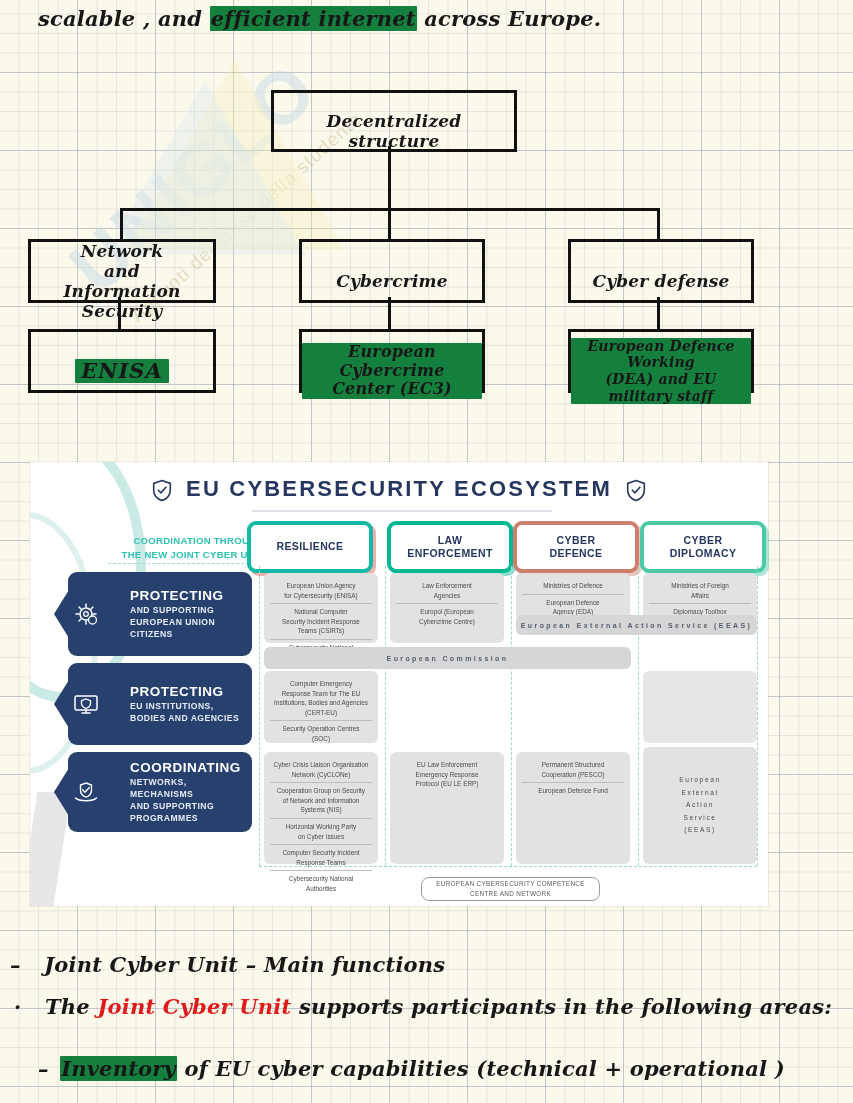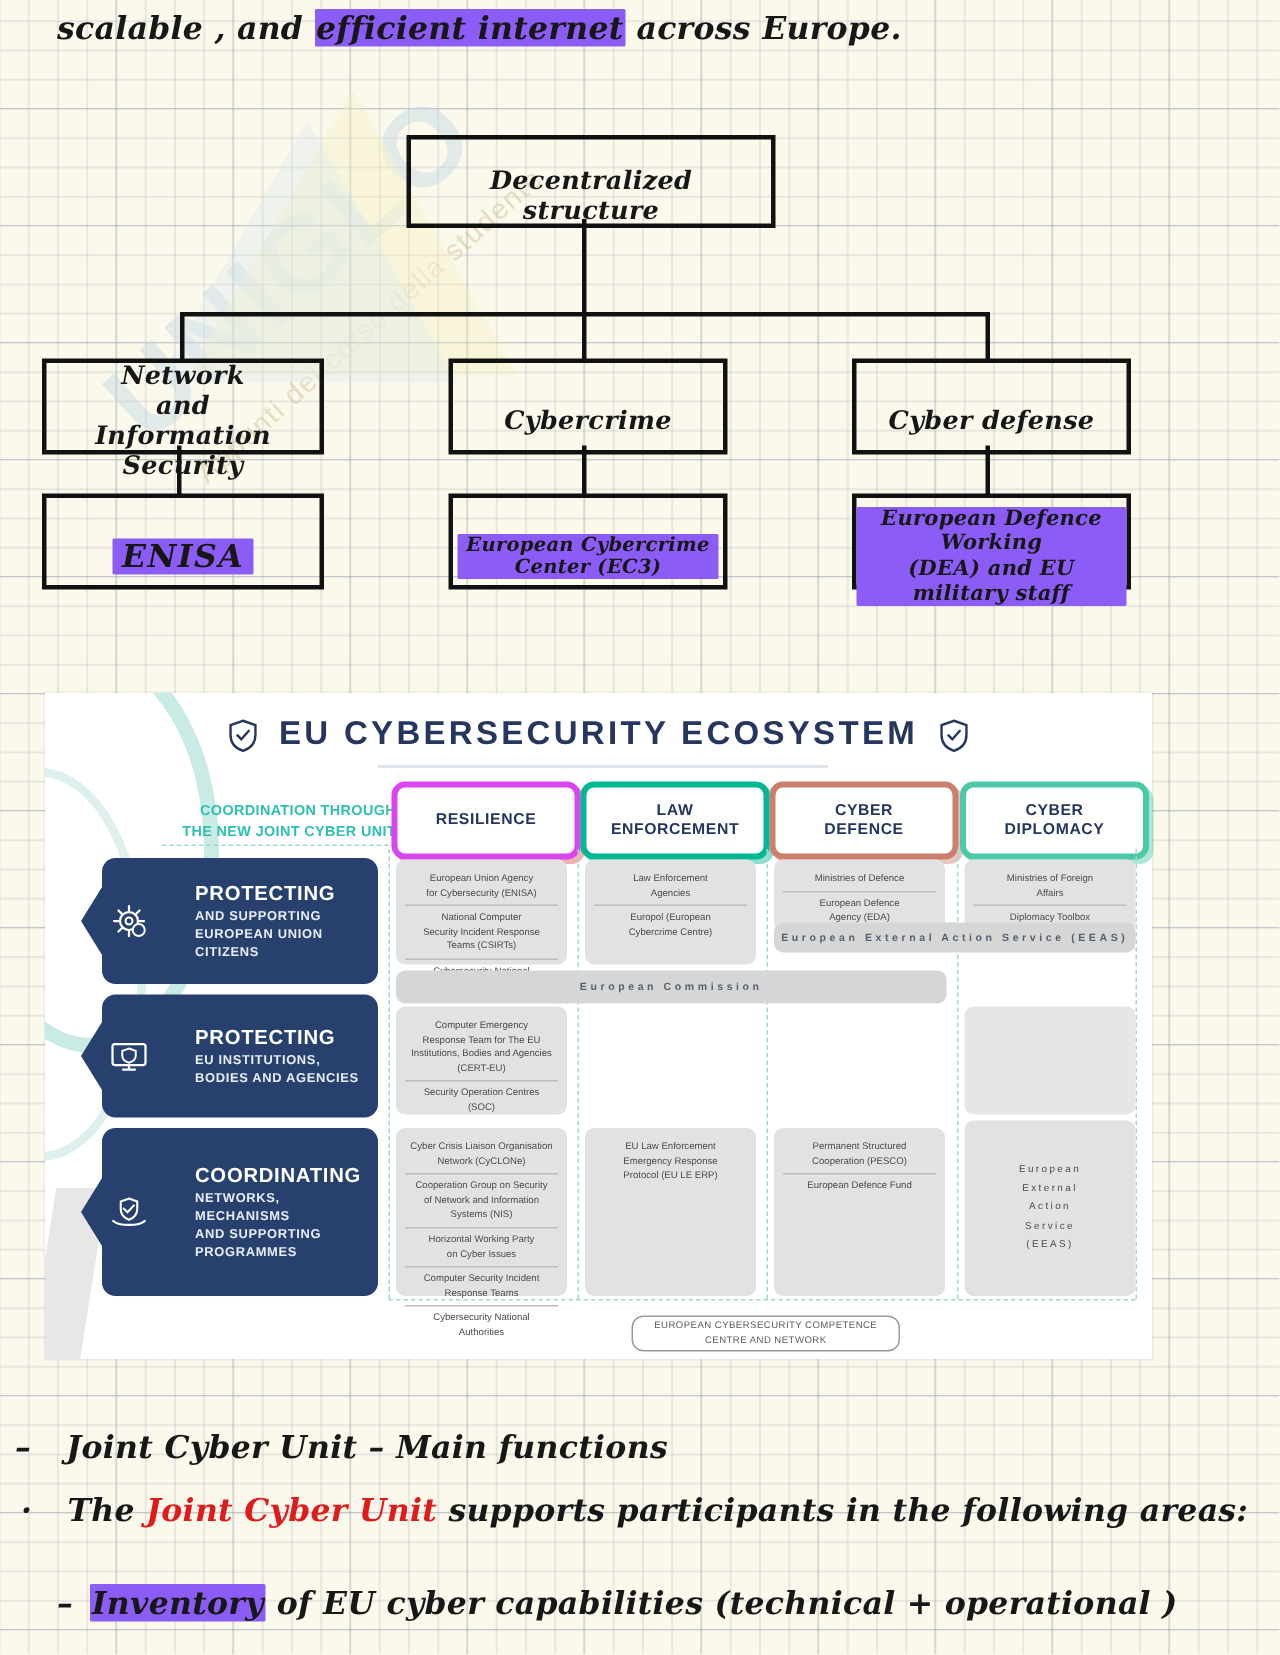--- a/index.html
+++ b/index.html
@@ -30,21 +30,21 @@
     pointer-events:none;opacity:.55;
   }
   
   .hand{
     font-family:"DejaVu Serif",serif;
     font-style:italic;
     color:#171717;
     font-weight:600;
     letter-spacing:.2px;
   }
-  .hl{background:#8b5cf6;padding:0 1px;border-radius:1px;}
+  .hl{background:#15803d;padding:0 1px;border-radius:1px;}
   .hl-red{color:#e01b1b;}
 
   #line-top{position:absolute;left:38px;top:6px;font-size:21px;white-space:nowrap;}
 
   
   .node{
     position:absolute;border:3px solid #111;background:transparent;
     display:flex;align-items:center;justify-content:center;text-align:center;
     line-height:1.18;
   }
@@ -165,21 +165,21 @@
   </div>
 
   <div class="conn" style="left:118px;top:297px;width:3px;height:33px;"></div>
   <div class="conn" style="left:388px;top:297px;width:3px;height:33px;"></div>
   <div class="conn" style="left:657px;top:297px;width:3px;height:33px;"></div>
 
   <div class="node" style="left:28px;top:329px;width:182px;height:58px;">
     <span class="txt hand hl" style="font-size:21px;letter-spacing:1px;">ENISA</span>
   </div>
   <div class="node" style="left:299px;top:329px;width:180px;height:58px;">
-    <span class="txt hand hl" style="white-space:pre-line;font-size:13px;">European Cybercrime
+    <span class="txt hand hl" style="white-space:pre-line;font-size:16px;">European Cybercrime
 Center (EC3)</span>
   </div>
   <div class="node" style="left:568px;top:329px;width:180px;height:58px;">
     <span class="txt hand hl" style="white-space:pre-line;font-size:14px;">European Defence Working
 (DEA) and EU military staff</span>
   </div>
 </div>
 
 <div id="info">
   <div class="deco-arc"></div>
@@ -195,21 +195,21 @@
       <path d="M6.3 11.2 L8.9 13.8 L13.9 8.2" fill="none" stroke="#26365e" stroke-width="1.6" stroke-linecap="round"></path>
     </svg>
   </div>
   <div class="title-rule"></div>
 </div>
 
 <div class="coord-label" style="white-space:pre-line;">COORDINATION THROUGH
 THE NEW JOINT CYBER UNIT</div>
 <div style="position:absolute;left:108px;top:563px;width:156px;border-top:1px dashed #9fd8d2;"></div>
 
-<div class="tab" style="left:261px;width:118px;border:4px solid #d946ef;box-shadow:3px 3px 0 0 rgba(217,83,79,.45);">
+<div class="tab" style="left:247px;width:118px;border:4px solid #14b8a6;box-shadow:3px 3px 0 0 rgba(217,83,79,.45);">
   <span style="white-space:pre-line;">RESILIENCE</span>
 </div>
 <div class="tab" style="left:387px;width:118px;border:4px solid #00b894;box-shadow:3px 3px 0 0 rgba(0,184,148,.45);">
   <span style="white-space:pre-line;">LAW
 ENFORCEMENT</span>
 </div>
 <div class="tab" style="left:513px;width:118px;border:4px solid #cd7f6e;box-shadow:3px 3px 0 0 rgba(205,127,110,.45);">
   <span style="white-space:pre-line;">CYBER
 DEFENCE</span>
 </div>
@@ -260,21 +260,21 @@
       <path d="M15 10 L19.5 11.6 V14.6 c0 2.4 -2 4.1 -4.5 4.9 C12.5 18.7 10.5 17 10.5 14.6 V11.6 Z" fill="none" stroke="#fff" stroke-width="1.3"></path>
     </svg>
   </div>
   <div class="navytxt">
     <div class="h1">PROTECTING</div>
     <div class="h2" style="white-space:pre-line;">EU INSTITUTIONS,
 BODIES AND AGENCIES</div>
   </div>
 </div>
 
-<div class="navy" style="left:68px;top:752px;width:184px;height:112px;">
+<div class="navy" style="left:68px;top:752px;width:184px;height:80px;">
   <div class="hex">
     <svg width="30" height="30" viewBox="0 0 30 30">
       <path d="M15 6 L20.5 8 V13 c0 3.6 -2.4 6 -5.5 7.2 C11.9 19 9.5 16.6 9.5 13 V8 Z" fill="none" stroke="#fff" stroke-width="1.4"></path>
       <path d="M11.5 12.8 L14 15.2 L18.3 10.6" fill="none" stroke="#fff" stroke-width="1.4" stroke-linecap="round"></path>
       <path d="M4.5 21 C8 24.5 22 24.5 25.5 21" fill="none" stroke="#fff" stroke-width="1.5" stroke-linecap="round"></path>
     </svg>
   </div>
   <div class="navytxt">
     <div class="h1">COORDINATING</div>
     <div class="h2" style="white-space:pre-line;">NETWORKS, MECHANISMS

